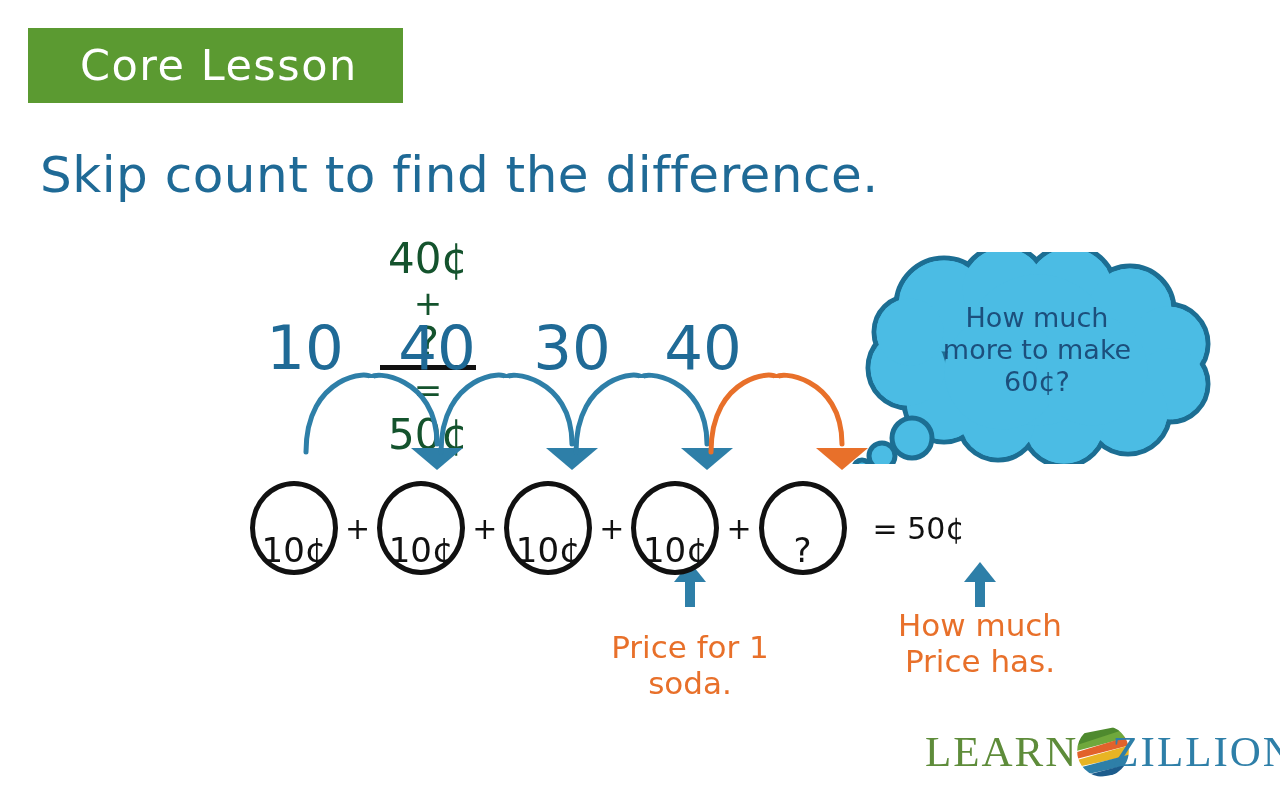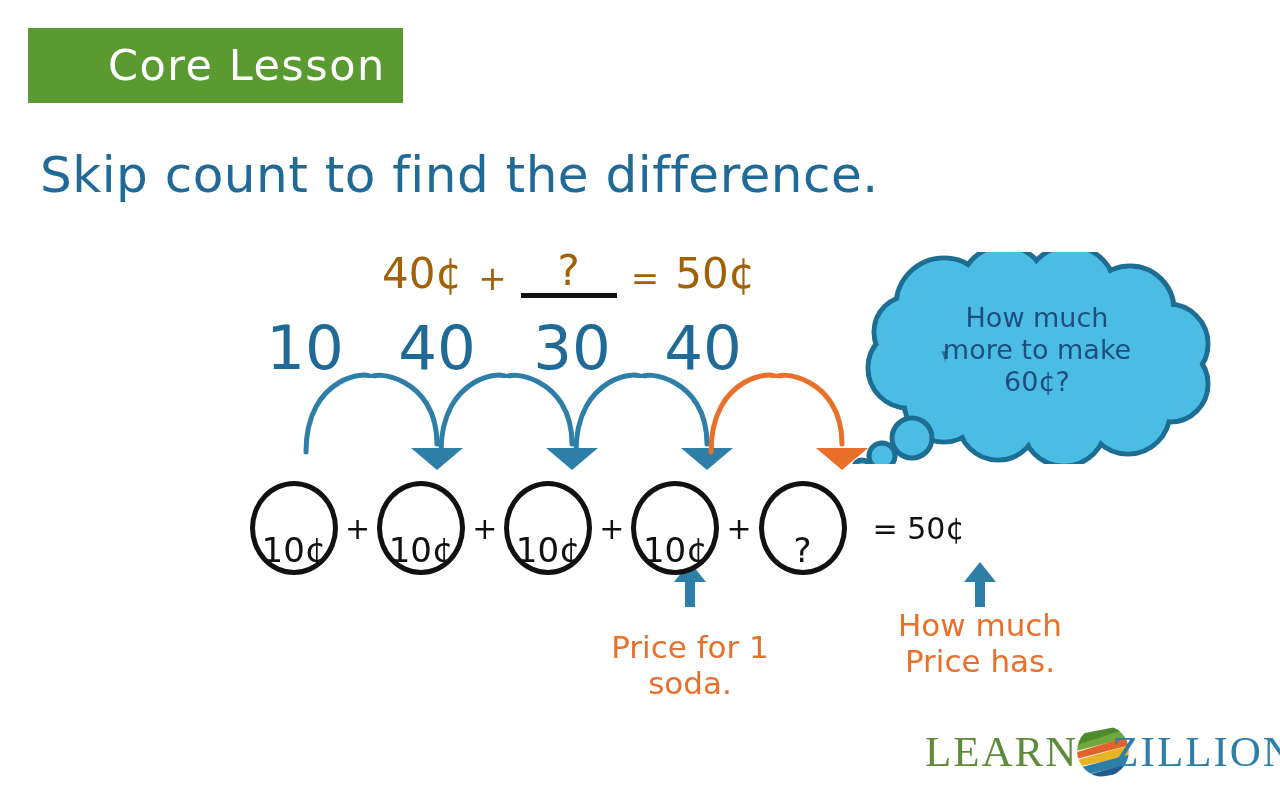--- a/index.html
+++ b/index.html
@@ -19,21 +19,21 @@
   #core-lesson-banner {
     position: absolute;
     left: 28px;
     top: 28px;
     width: 375px;
     height: 75px;
     background: #5B9A31;
     box-sizing: border-box;
     display: flex;
     align-items: center;
-    padding-left: 80px;
+    padding-left: 52px;
   }
   #core-lesson-banner .label {
     color: #ffffff;
     font-family: "DejaVu Sans", sans-serif;
     font-size: 43px;
     letter-spacing: 1.5px;
     font-weight: 400;
     line-height: 1;
   }
 
@@ -52,24 +52,25 @@
   }
   #lesson-title .inner { padding-left: 40px; }
 
   
   #equation-row {
     position: absolute;
     left: 380px;
     top: 234px;
     height: 64px;
     display: flex;
-    align-items: flex-end;
-    color: #a16207;
+    align-items: center;
+    color: #14532d;
     font-size: 42px;
     font-family: "DejaVu Sans", sans-serif;
+    flex-direction: column;
   }
   #equation-row .term { margin: 0 2px; }
   #equation-row .op { margin: 0 14px; font-size: 34px; }
   #equation-row .blank {
     display: inline-block;
     min-width: 96px;
     text-align: center;
     border-bottom: 5px solid #111111;
     padding-bottom: 2px;
     line-height: 0.95;

